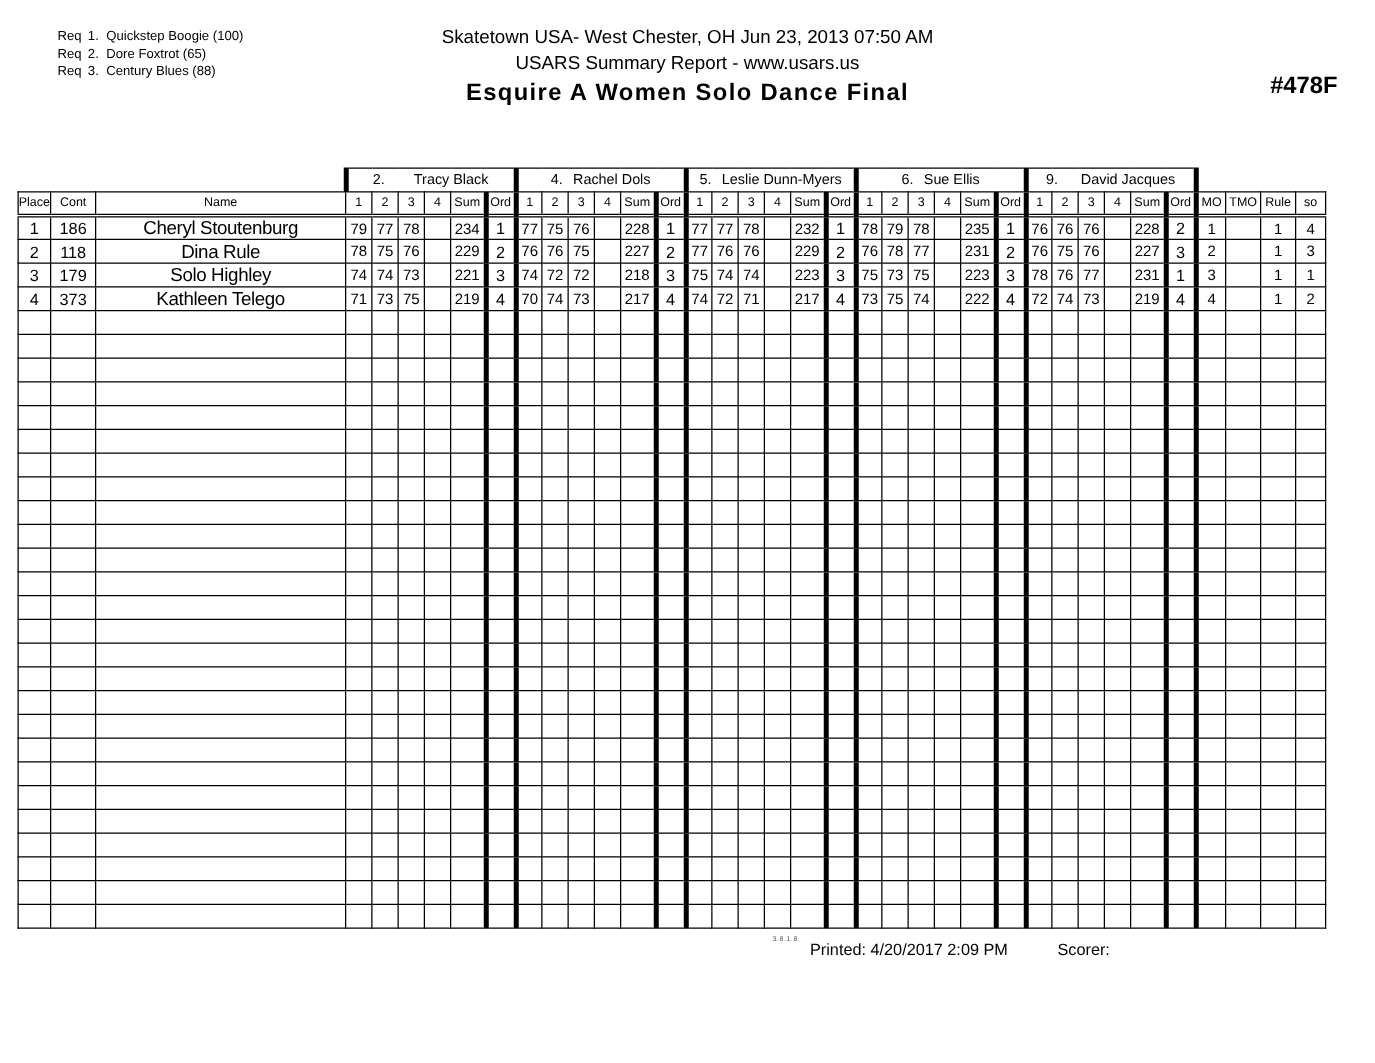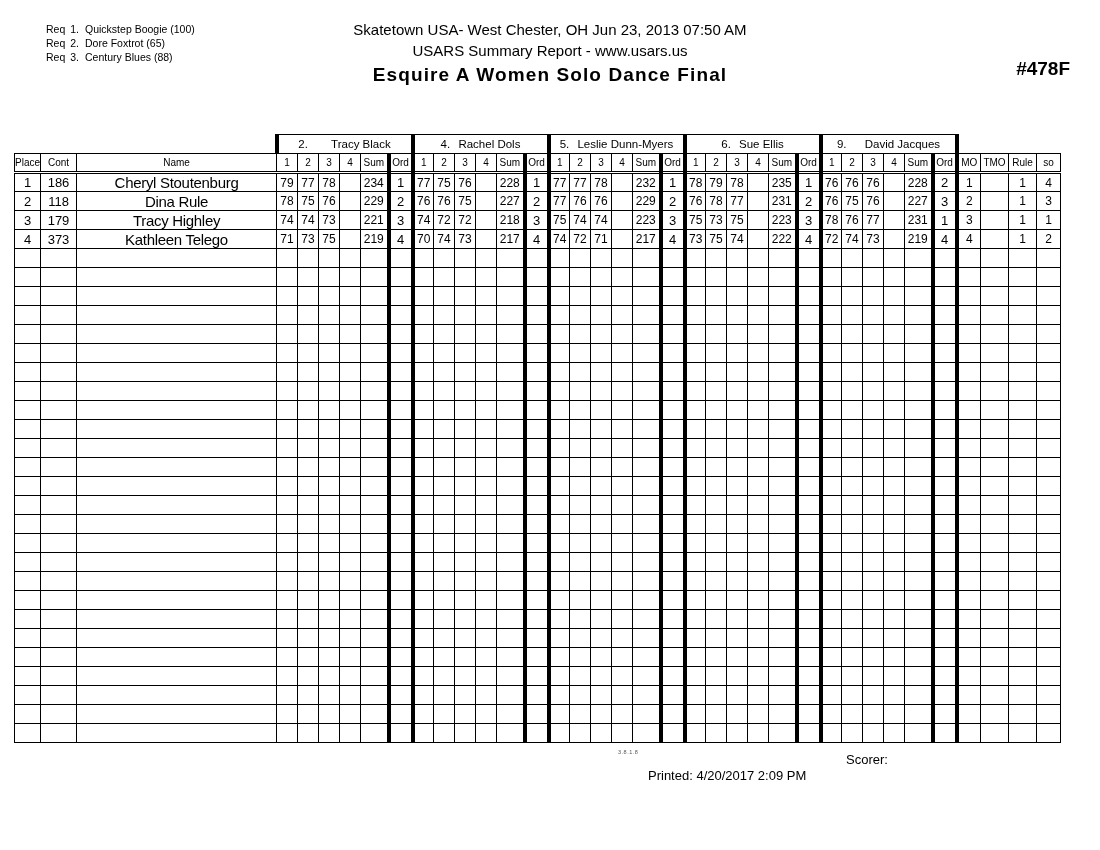--- a/index.html
+++ b/index.html
@@ -148,21 +148,20 @@
     font-size: 5.5px;
     color: #555;
     letter-spacing: 0.5px;
   }
   #printed-line {
     position: absolute;
     left: 648px;
     top: 4px;
     font-size: 13px;
     white-space: nowrap;
-    margin-top: 16px;
   }
   #scorer-line {
     position: absolute;
     left: 846px;
     top: 4px;
     font-size: 13px;
     white-space: nowrap;
   }
 </style>
 </head>
@@ -381,21 +380,21 @@
         <td class="num-cell">227</td>
         <td class="ord-cell thickL thickR">3</td>
         <td class="num-cell">2</td>
         <td class="num-cell"></td>
         <td class="num-cell">1</td>
         <td class="num-cell">3</td>
       </tr>
       <tr class="datarow">
         <td class="bold">3</td>
         <td class="bold">179</td>
-        <td class="name-cell">Tracy Highley</td>
+        <td class="name-cell">Solo Highley</td>
         <td class="num-cell">74</td>
         <td class="num-cell">74</td>
         <td class="num-cell">73</td>
         <td class="num-cell"></td>
         <td class="num-cell">221</td>
         <td class="ord-cell thickL thickR">3</td>
         <td class="num-cell">74</td>
         <td class="num-cell">72</td>
         <td class="num-cell">72</td>
         <td class="num-cell"></td>

